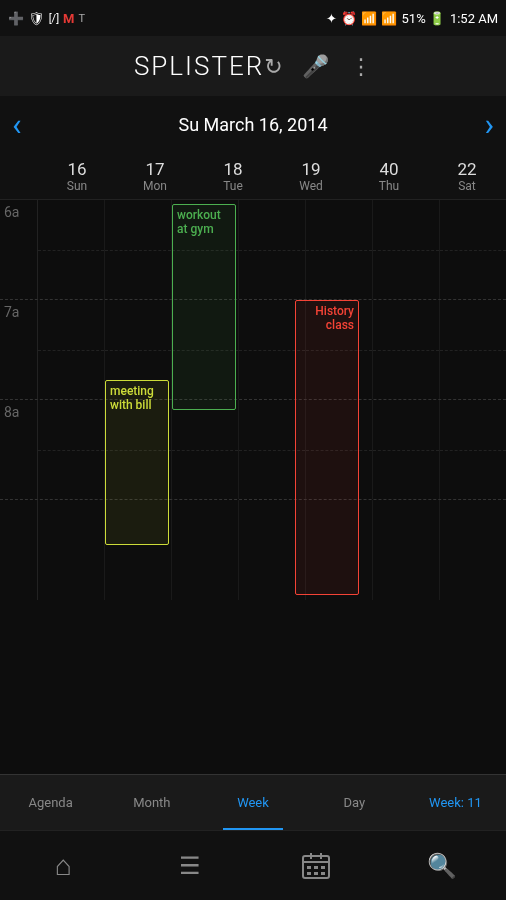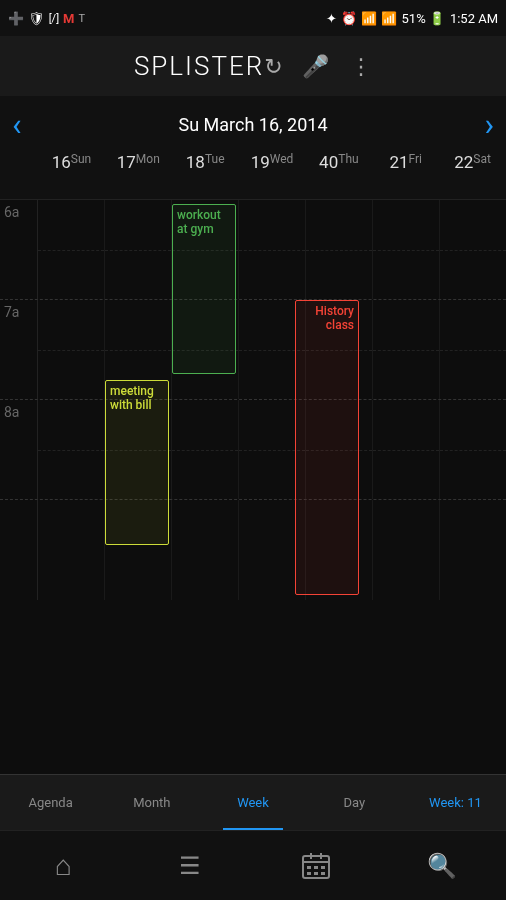--- a/index.html
+++ b/index.html
@@ -63,21 +63,22 @@
     #day-headers {
       display: flex;
       width: 100%;
       height: 48px;
       background: #111;
       border-bottom: 1px solid #222;
     }
     .day-header {
       flex: 1;
       display: flex;
-      flex-direction: row;
+      flex-direction: column;
+      align-items: center;
       justify-content: center;
       font-size: 13px;
     }
     .day-header .day-num { font-size: 17px; color: #ddd; }
     .day-header .day-name { font-size: 12px; color: #888; }
     .day-header.time-col { max-width: 38px; flex: 0 0 38px; }
     .grid-row {
       display: flex;
       width: 100%;
       height: 100px;
@@ -257,24 +258,20 @@
       </div>
       <div class="day-header">
         <span class="day-num">19</span>
         <span class="day-name">Wed</span>
       </div>
       <div class="day-header">
         <span class="day-num">40</span>
         <span class="day-name">Thu</span>
       </div>
       <div class="day-header">
-        <span class="day-num">21</span>
-        <span class="day-name">Fri</span>
-      </div>
-      <div class="day-header">
         <span class="day-num">22</span>
         <span class="day-name">Sat</span>
       </div>
     </div>
 
     <div id="grid-container" style="position:relative; flex:1; background:#0d0d0d; overflow:hidden;">
 
       <div class="grid-row">
         <div class="time-label">6a</div>
         <div class="day-cell">
@@ -354,21 +351,21 @@
         <div class="time-label"></div>
         <div class="day-cell"></div>
         <div class="day-cell"></div>
         <div class="day-cell"></div>
         <div class="day-cell"></div>
         <div class="day-cell"></div>
         <div class="day-cell"></div>
         <div class="day-cell" style="border-right:none"></div>
       </div>
 
-      <div class="event event-workout" style="left:172px; top:4px; width:64px; height:170px;">
+      <div class="event event-workout" style="left:172px; top:4px; width:64px; height:206px;">
         <span>workout at gym</span>
       </div>
 
       <div class="event event-meeting" style="left:105px; top:180px; width:64px; height:165px;">
         <span>meeting with bill</span>
       </div>
 
       <div class="event event-history" style="left:295px; top:100px; width:64px; height:295px;text-align:right;">
         <span>History class</span>
       </div>

